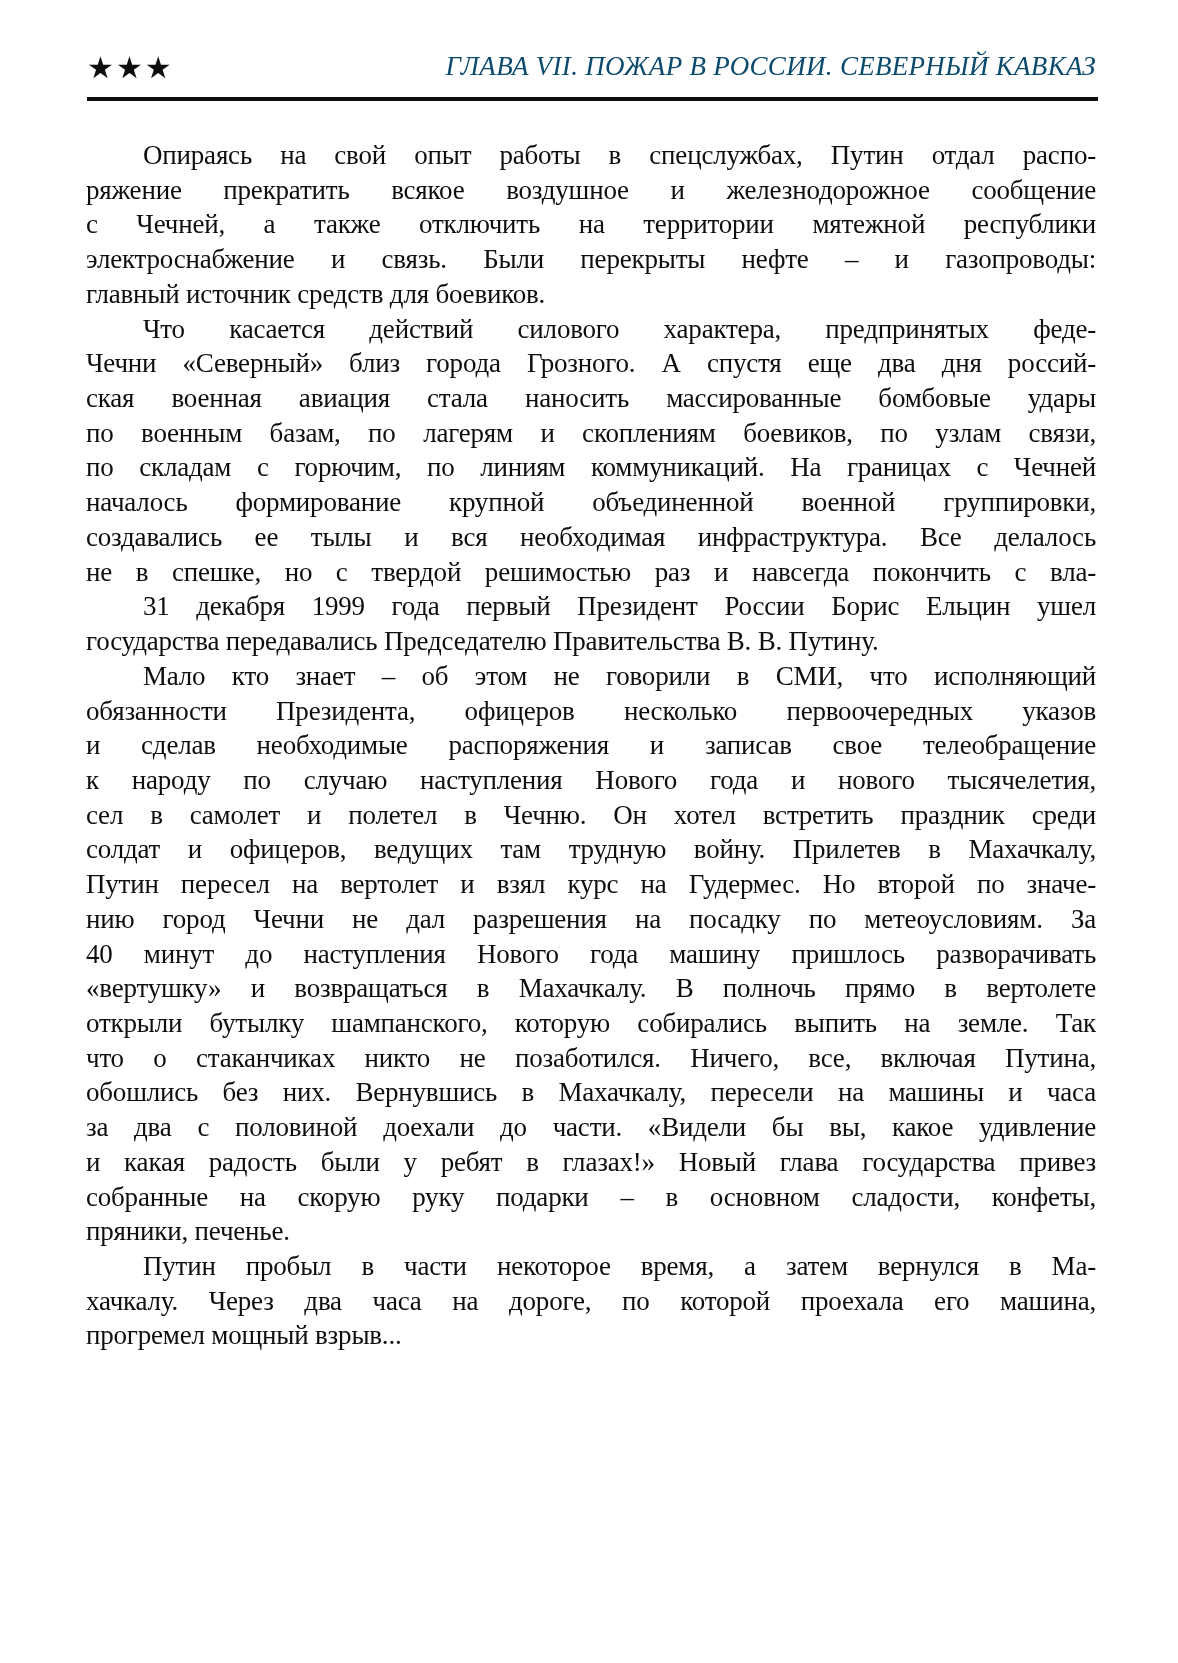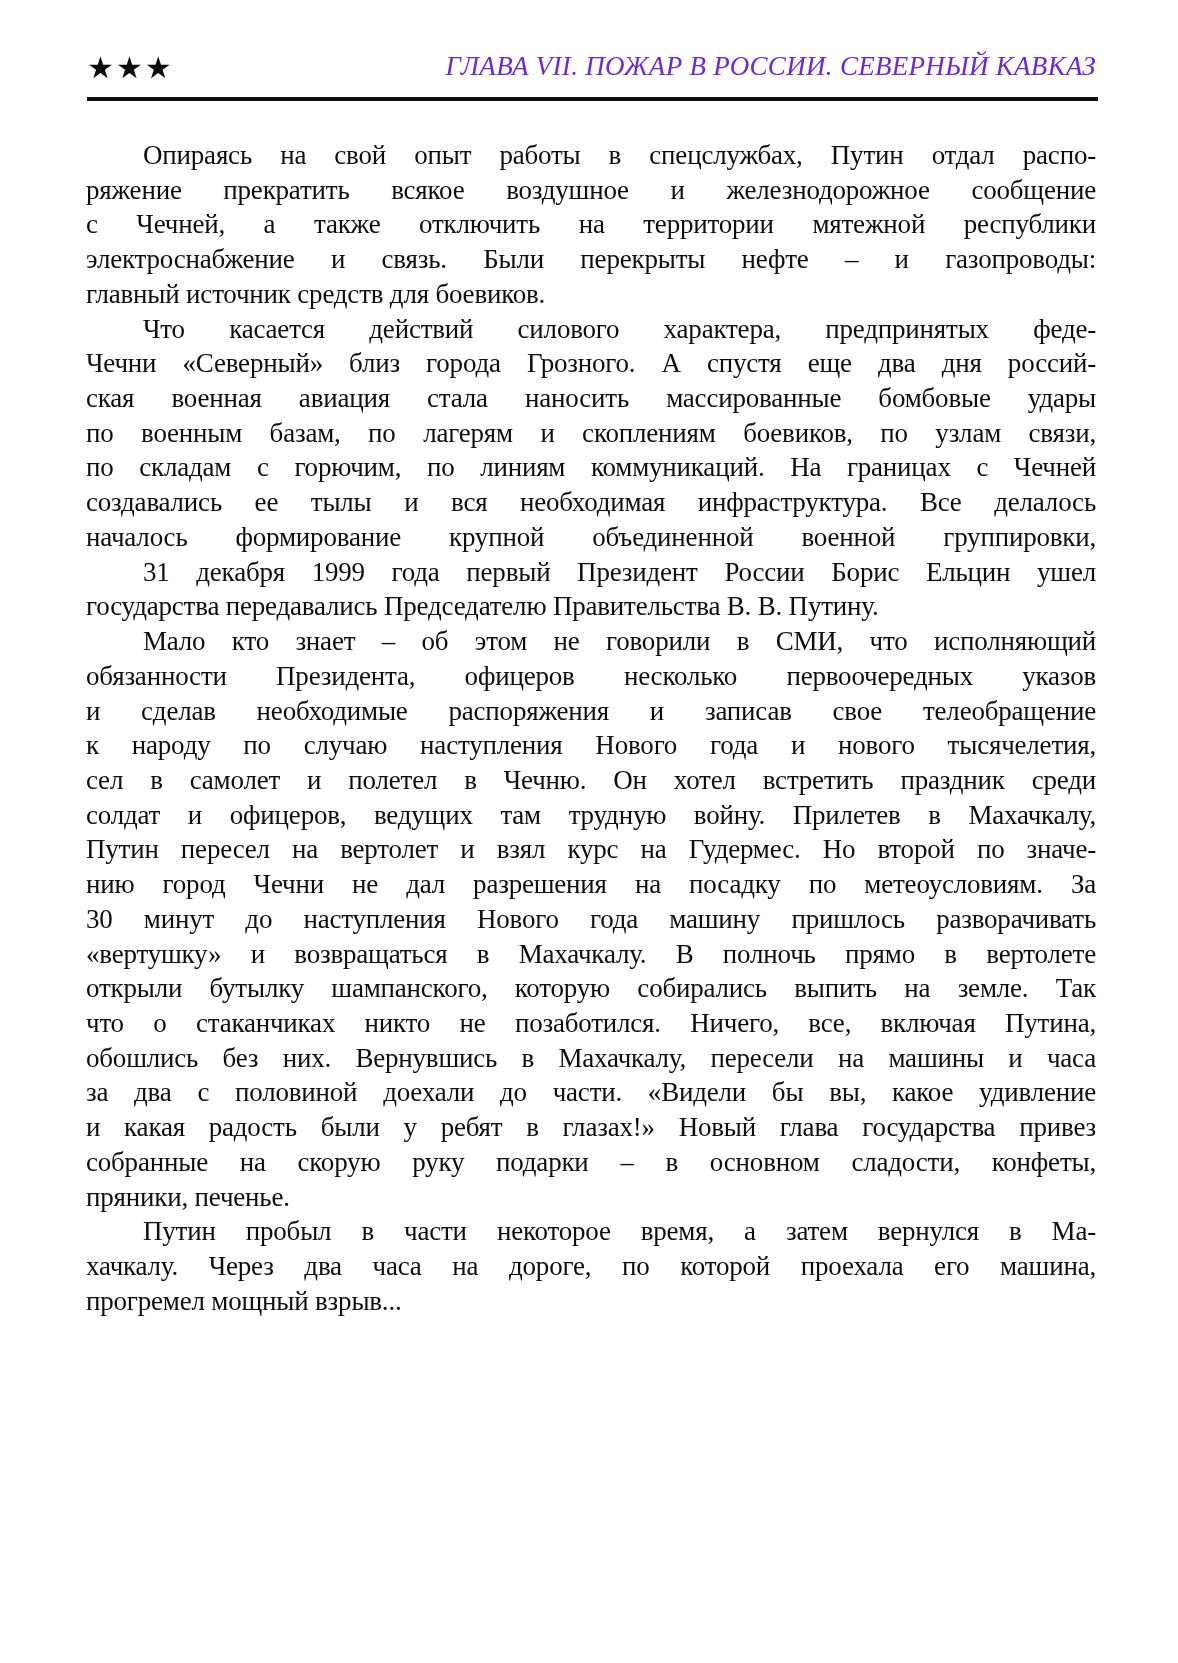--- a/index.html
+++ b/index.html
@@ -30,21 +30,21 @@
     letter-spacing: 2px;
     color: #0d0d0d;
     transform: translateY(3px);
   }
   .running-title {
     font-family: "Liberation Serif", serif;
     font-style: italic;
     font-size: 27px;
     line-height: 1;
     letter-spacing: 0.3px;
-    color: #6d28d9;
+    color: #0c4a6e;
     white-space: nowrap;
   }
   .header-rule {
     position: absolute;
     left: 87px;
     right: 80px;
     top: 97px;
     height: 4px;
     background: #0d0d0d;
   }
@@ -92,37 +92,38 @@
         <span class="line">с Чечней, а также отключить на территории мятежной республики</span>
         <span class="line">электроснабжение и связь. Были перекрыты нефте – и газопроводы:</span>
         <span class="line last">главный источник средств для боевиков.</span>
       </p>
       <p class="para">
         <span class="line first">Что касается действий силового характера, предпринятых феде-</span>
         <span class="line">Чечни «Северный» близ города Грозного. А спустя еще два дня россий-</span>
         <span class="line">ская военная авиация стала наносить массированные бомбовые удары</span>
         <span class="line">по военным базам, по лагерям и скоплениям боевиков, по узлам связи,</span>
         <span class="line">по складам с горючим, по линиям коммуникаций. На границах с Чечней</span>
+        <span class="line">началось формирование крупной объединенной военной группировки,</span>
         <span class="line">создавались ее тылы и вся необходимая инфраструктура. Все делалось</span>
-        <span class="line">началось формирование крупной объединенной военной группировки,</span>
+        <span class="line">не в спешке, но с твердой решимостью раз и навсегда покончить с вла-</span>
       </p>
       <p class="para">
         <span class="line first">31 декабря 1999 года первый Президент России Борис Ельцин ушел</span>
         <span class="line last">государства передавались Председателю Правительства В. В. Путину.</span>
       </p>
       <p class="para">
         <span class="line first">Мало кто знает – об этом не говорили в СМИ, что исполняющий</span>
         <span class="line">обязанности Президента, офицеров несколько первоочередных указов</span>
         <span class="line">и сделав необходимые распоряжения и записав свое телеобращение</span>
         <span class="line">к народу по случаю наступления Нового года и нового тысячелетия,</span>
         <span class="line">сел в самолет и полетел в Чечню. Он хотел встретить праздник среди</span>
         <span class="line">солдат и офицеров, ведущих там трудную войну. Прилетев в Махачкалу,</span>
         <span class="line">Путин пересел на вертолет и взял курс на Гудермес. Но второй по значе-</span>
         <span class="line">нию город Чечни не дал разрешения на посадку по метеоусловиям. За</span>
-        <span class="line">30 минут до наступления Нового года машину пришлось разворачивать</span>
+        <span class="line">40 минут до наступления Нового года машину пришлось разворачивать</span>
         <span class="line">«вертушку» и возвращаться в Махачкалу. В полночь прямо в вертолете</span>
         <span class="line">открыли бутылку шампанского, которую собирались выпить на земле. Так</span>
         <span class="line">что о стаканчиках никто не позаботился. Ничего, все, включая Путина,</span>
         <span class="line">обошлись без них. Вернувшись в Махачкалу, пересели на машины и часа</span>
         <span class="line">за два с половиной доехали до части. «Видели бы вы, какое удивление</span>
         <span class="line">и какая радость были у ребят в глазах!» Новый глава государства привез</span>
         <span class="line">собранные на скорую руку подарки – в основном сладости, конфеты,</span>
         <span class="line last">пряники, печенье.</span>
       </p>
       <p class="para">

